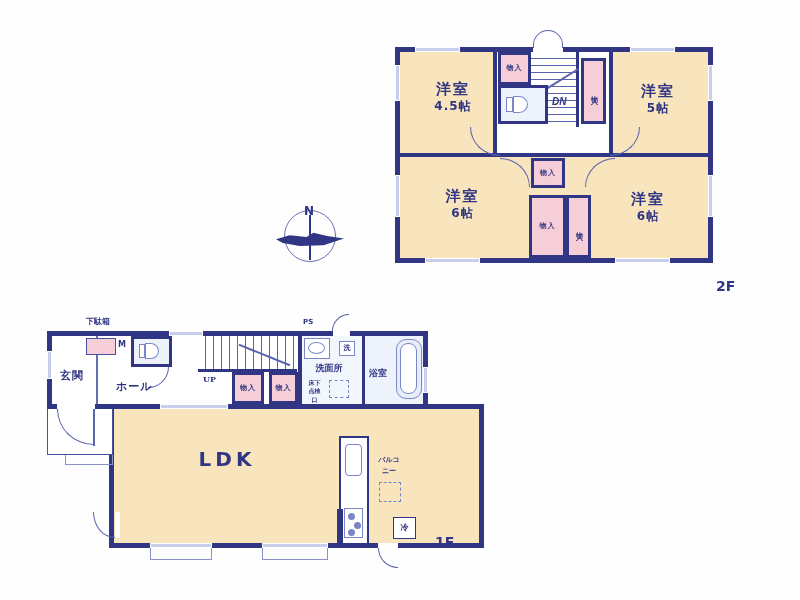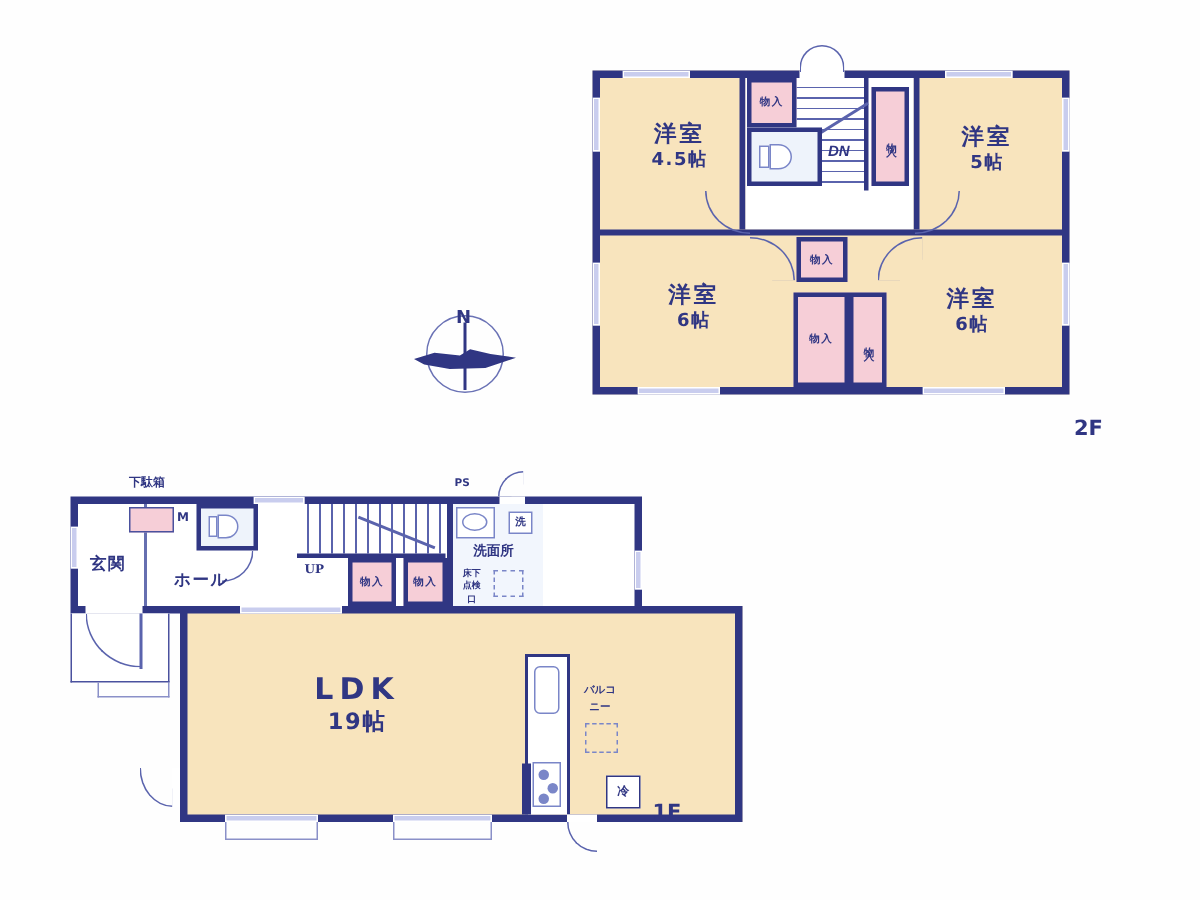--- a/index.html
+++ b/index.html
@@ -151,37 +151,42 @@
       <div class="abs fixture" style="left:252px;top:2px;width:26px;height:21px;">
         <div class="abs" style="left:3px;top:3px;width:17px;height:12px;border:1.2px solid var(--line);border-radius:50%;"></div>
       </div>
       <div class="abs fixture" style="left:287px;top:5px;width:16px;height:15px;display:flex;align-items:center;justify-content:center;">
         <span class="lbl" style="font-size:7px;">洗</span>
       </div>
       <div class="abs lbl" style="left:252px;top:27px;width:50px;font-size:9px;">洗面所</div>
       <div class="abs lbl" style="left:255px;top:43px;width:15px;font-size:6px;white-space:normal;line-height:1.4;">床下点検口</div>
       <div class="abs dashedbox" style="left:277px;top:44px;width:20px;height:18px;"></div>
 
+      <div class="abs" style="left:310px;top:0;width:61px;height:68px;background:var(--wet);border-left:3px solid var(--wall);">
+        <div class="abs lbl" style="left:4px;top:32px;font-size:9px;">浴室</div>
+        <div class="abs" style="left:31px;top:3px;width:26px;height:60px;border:1.5px solid var(--line);border-radius:10px;background:#e8eef9;">
+          <div class="abs" style="left:3px;top:3px;width:17px;height:51px;border:1px solid var(--line);border-radius:8px;background:#ffffff;"></div>
+        </div>
+      </div>
     </div>
 
     <div class="abs lbl" style="left:39px;top:-14px;font-size:8px;">下駄箱</div>
     <div class="abs lbl" style="left:256px;top:-13px;font-size:7px;">PS</div>
 
     <div class="abs win" style="left:122px;top:0;width:34px;height:5px;"></div>
     <div class="abs win" style="left:0;top:20px;width:5px;height:28px;"></div>
     <div class="abs win" style="left:376px;top:36px;width:5px;height:26px;"></div>
 
     <div class="abs" style="left:286px;top:0;width:17px;height:5px;background:#ffffff;"></div>
     <div class="arc arc-tl" style="left:285px;top:-17px;width:17px;height:17px;"></div>
 
-    <div class="abs" style="left:73px;top:73px;width:375px;height:144px;border:5px solid var(--wall);background:var(--room);">
+    <div class="abs" style="left:62px;top:73px;width:375px;height:144px;border:5px solid var(--wall);background:var(--room);">
 
       <div class="abs lbl" style="left:53px;top:38px;width:120px;">
         <div style="font-size:20px;letter-spacing:4px;">LDK</div>
-        <div style="font-size:15px;letter-spacing:1px;">19帖</div>
       </div>
 
       <div class="abs" style="left:225px;top:27px;width:30px;height:107px;background:#ffffff;border:2px solid var(--wall);border-bottom:none;">
         <div class="abs" style="left:4px;top:6px;width:17px;height:32px;border:1.5px solid var(--line);border-radius:4px;background:#ffffff;"></div>
         <div class="abs" style="left:3px;top:70px;width:19px;height:30px;border:1px solid var(--line);background:#ffffff;">
           <div class="abs" style="left:3px;top:4px;width:7px;height:7px;border-radius:50%;background:var(--line);"></div>
           <div class="abs" style="left:9px;top:13px;width:7px;height:7px;border-radius:50%;background:var(--line);"></div>
           <div class="abs" style="left:3px;top:20px;width:7px;height:7px;border-radius:50%;background:var(--line);"></div>
         </div>
       </div>

